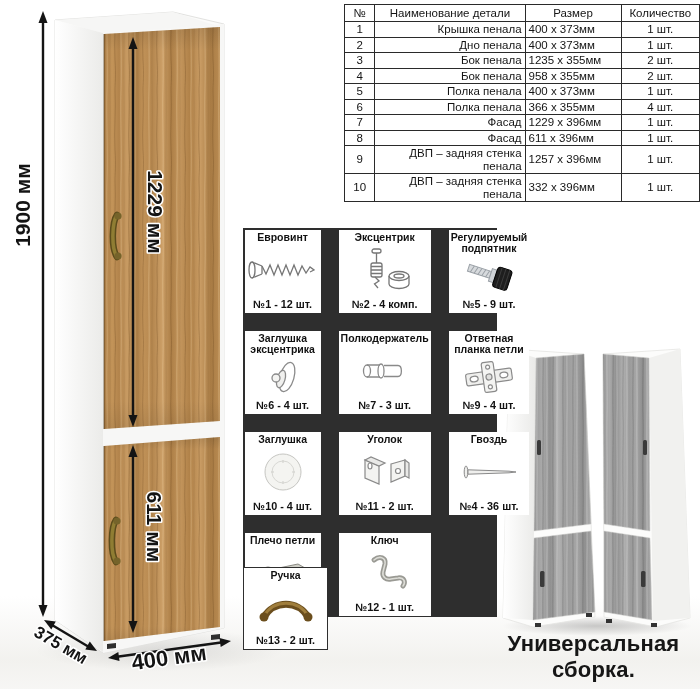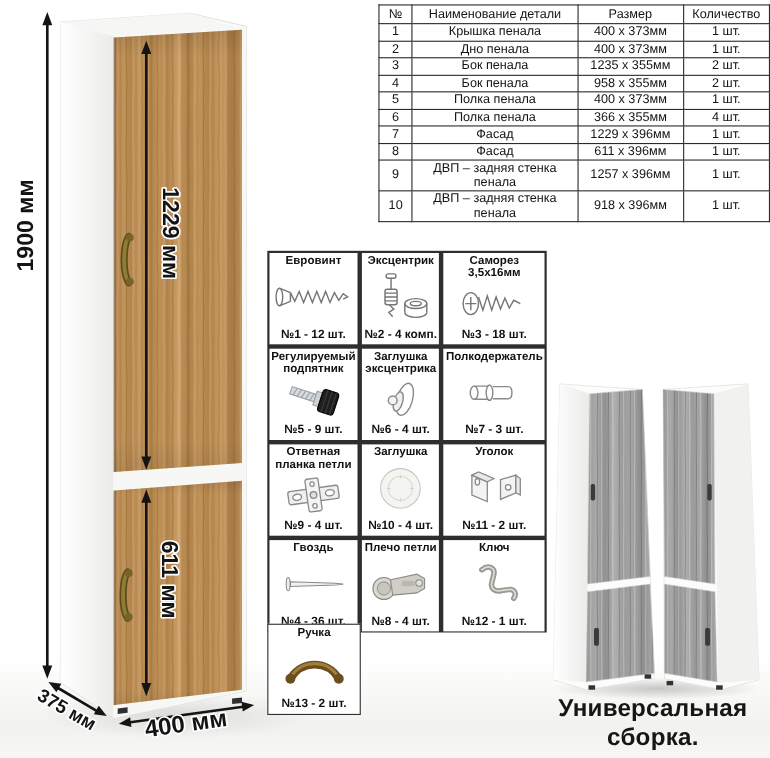--- a/index.html
+++ b/index.html
@@ -16,27 +16,27 @@
     paint-order:stroke;stroke:#ffffff;stroke-width:3px;stroke-linejoin:round;}
 
   
   #parts-table{position:absolute;left:344px;top:4px;border-collapse:collapse;background:#fff;
     font-size:11.5px;color:#141414;z-index:2;table-layout:fixed;}
   #parts-table th,#parts-table td{border:1.3px solid #2a2a2a;padding:1px 3px;line-height:12.5px;
     font-weight:normal;overflow:hidden;}
   #parts-table th{text-align:center;height:14px;}
   #parts-table td{height:12px;}
   .col-num{width:24px;text-align:center;}
-  .col-name{width:147px;text-align:center;}
-  .col-size{width:92px;text-align:center;}
+  .col-name{width:147px;text-align:right;}
+  .col-size{width:92px;text-align:left;}
   .col-qty{width:72px;text-align:center;margin-left:48px;}
 
   
   #hardware-grid{position:absolute;left:243px;top:228px;width:254px;z-index:2;
-    display:grid;grid-template-columns:repeat(3,1fr);gap:4px;padding:1.6px;
+    display:grid;grid-template-columns:repeat(3,1fr);gap:18px;padding:1.6px;
     background:#2e2e2e;box-sizing:border-box;}
   .hw-cell{background:#fff;height:83px;display:flex;flex-direction:column;align-items:center;
     justify-content:space-between;padding:2px 2px 3px 2px;box-sizing:border-box;}
   .hw-title{font-weight:bold;font-size:10.5px;line-height:11.5px;text-align:center;color:#111;}
   .hw-icon{flex:1 1 auto;min-height:0;display:flex;align-items:center;justify-content:center;width:100%;}
   .hw-icon svg{display:block;max-height:100%;}
   .hw-count{font-weight:bold;font-size:10.8px;color:#111;white-space:nowrap;}
   #hw-handle-cell{position:absolute;left:243px;top:567px;width:85px;height:83px;box-sizing:border-box;
     border:1.6px solid #2e2e2e;background:#fff;display:flex;flex-direction:column;align-items:center;
     justify-content:space-between;padding:2px 2px 3px 2px;z-index:2;}
@@ -222,21 +222,21 @@
         </tr>
       <tr>
           <td class="col-num">9</td>
           <td class="col-name">ДВП – задняя стенка пенала</td>
           <td class="col-size">1257 x 396мм</td>
           <td class="col-qty">1 шт.</td>
         </tr>
       <tr>
           <td class="col-num">10</td>
           <td class="col-name">ДВП – задняя стенка пенала</td>
-          <td class="col-size">918 x 396мм</td>
+          <td class="col-size">332 x 396мм</td>
           <td class="col-qty">1 шт.</td>
         </tr>
     </tbody>
   </table>
 
   <div id="hardware-grid">
 
     <div class="hw-cell">
       <div class="hw-title">Евровинт</div>
       <div class="hw-icon">
@@ -260,31 +260,20 @@
         <path d="M19,30 L23,34 L18.5,37 L22,41"></path>
         <ellipse cx="43" cy="29" rx="10" ry="4.5"></ellipse>
             <path d="M33,29 V37 M53,29 V37"></path>
         <path d="M33,37 a10,4.5 0 0 0 20,0"></path>
             <ellipse cx="43" cy="29" rx="5" ry="2"></ellipse>
       </svg>
         </div>
       <div class="hw-count">№2 - 4 комп.</div>
     </div>
 
-    <div class="hw-cell">
-      <div class="hw-title">Саморез 3,5х16мм</div>
-      <div class="hw-icon">
-          <svg width="60" height="32" viewBox="0 0 60 32" fill="none" stroke="#767676" stroke-width="1.3">
-        <ellipse cx="9" cy="16" rx="7" ry="10"></ellipse>
-            <path d="M9,10 V22 M4,16 H14"></path>
-        <polyline points="16,10 20,22 24,9 28,22 32,10 36,21 40,11 44,20 48,13 54,16"></polyline>
-      </svg>
-        </div>
-      <div class="hw-count">№3 - 18 шт.</div>
-    </div>
 
     <div class="hw-cell">
       <div class="hw-title">Регулируемый подпятник</div>
       <div class="hw-icon">
           <svg width="54" height="42" viewBox="0 0 54 42">
         <g transform="rotate(18 27 21)">
           <rect x="5" y="16" width="23" height="7" fill="#d7dadd" stroke="#9aa0a6"></rect>
           <path d="M10,16 l-2,7 M14,16 l-2,7 M18,16 l-2,7 M22,16 l-2,7 M26,16 l-2,7" stroke="#9aa0a6" fill="none"></path>
           <rect x="28" y="13" width="5" height="13" fill="#cfd3d7" stroke="#9aa0a6"></rect>
           <rect x="33" y="9" width="15" height="21" rx="3" fill="#1e1e1e" stroke="#000"></rect>

